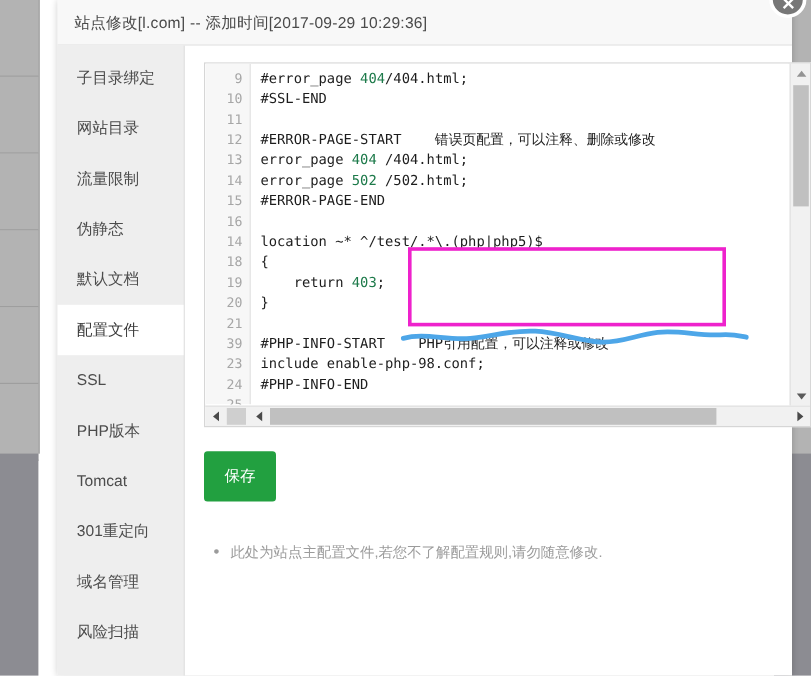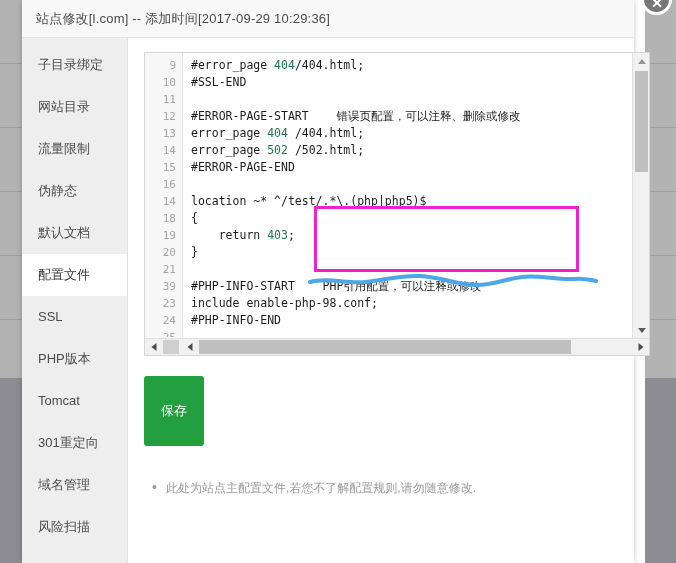--- a/index.html
+++ b/index.html
@@ -65,21 +65,21 @@
   .bd-right-lower {
     position: absolute;
     left: 645px; top: 378px;
     width: 31px; height: 185px;
     background: #8c8c92;
   }
 
   
   #modal {
     position: absolute;
-    left: 22px; top: 0;
+    left: 48px; top: 0;
     width: 612px;
     height: 563px;
     background: #ffffff;
     box-shadow: 0 0 6px rgba(0,0,0,.22);
   }
 
   #modal-header {
     height: 38px;
     background: #f8f8f8;
     border-bottom: 1px solid #e4e4e4;
@@ -313,21 +313,21 @@
 
   
   #save-button {
     margin-top: 20px;
     display: inline-block;
     background: #22a040;
     color: #ffffff;
     font-size: 13px;
     border: none;
     border-radius: 3px;
-    padding: 26px 17px;
+    padding: 12px 17px;
     cursor: pointer;
     font-family: "Liberation Sans", sans-serif;
   }
 
   
   #notes {
     margin: 30px 0 0 0;
     padding: 0 0 0 22px;
     list-style: none;
   }

